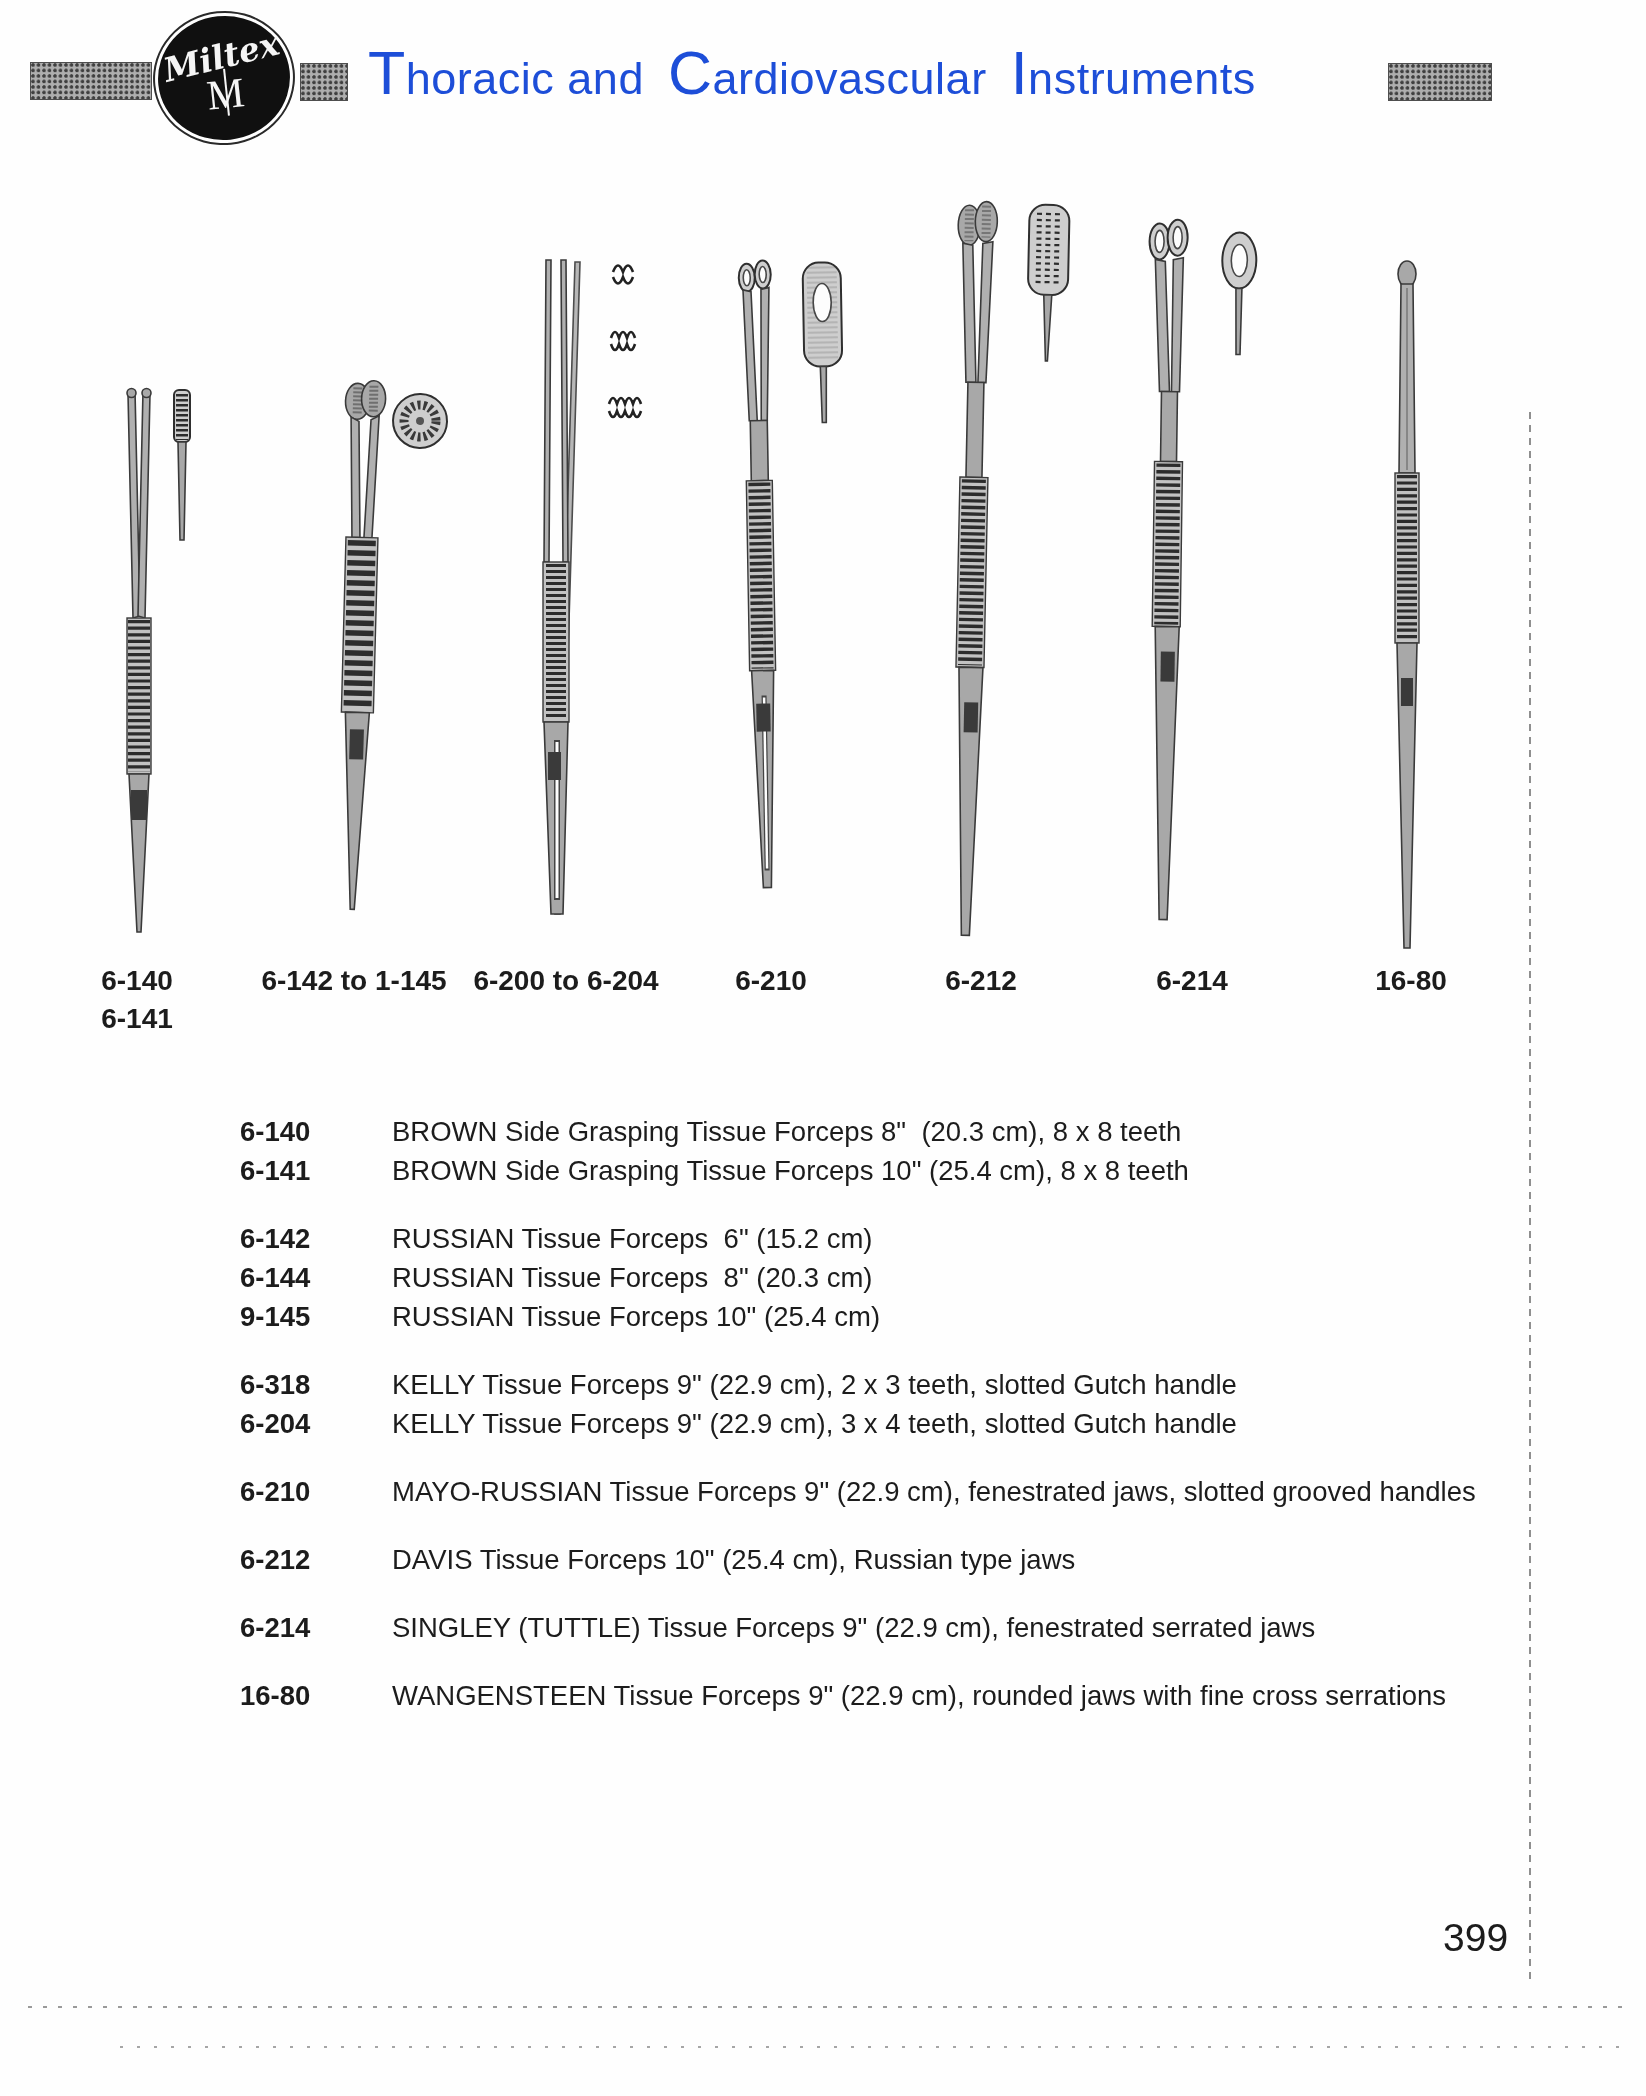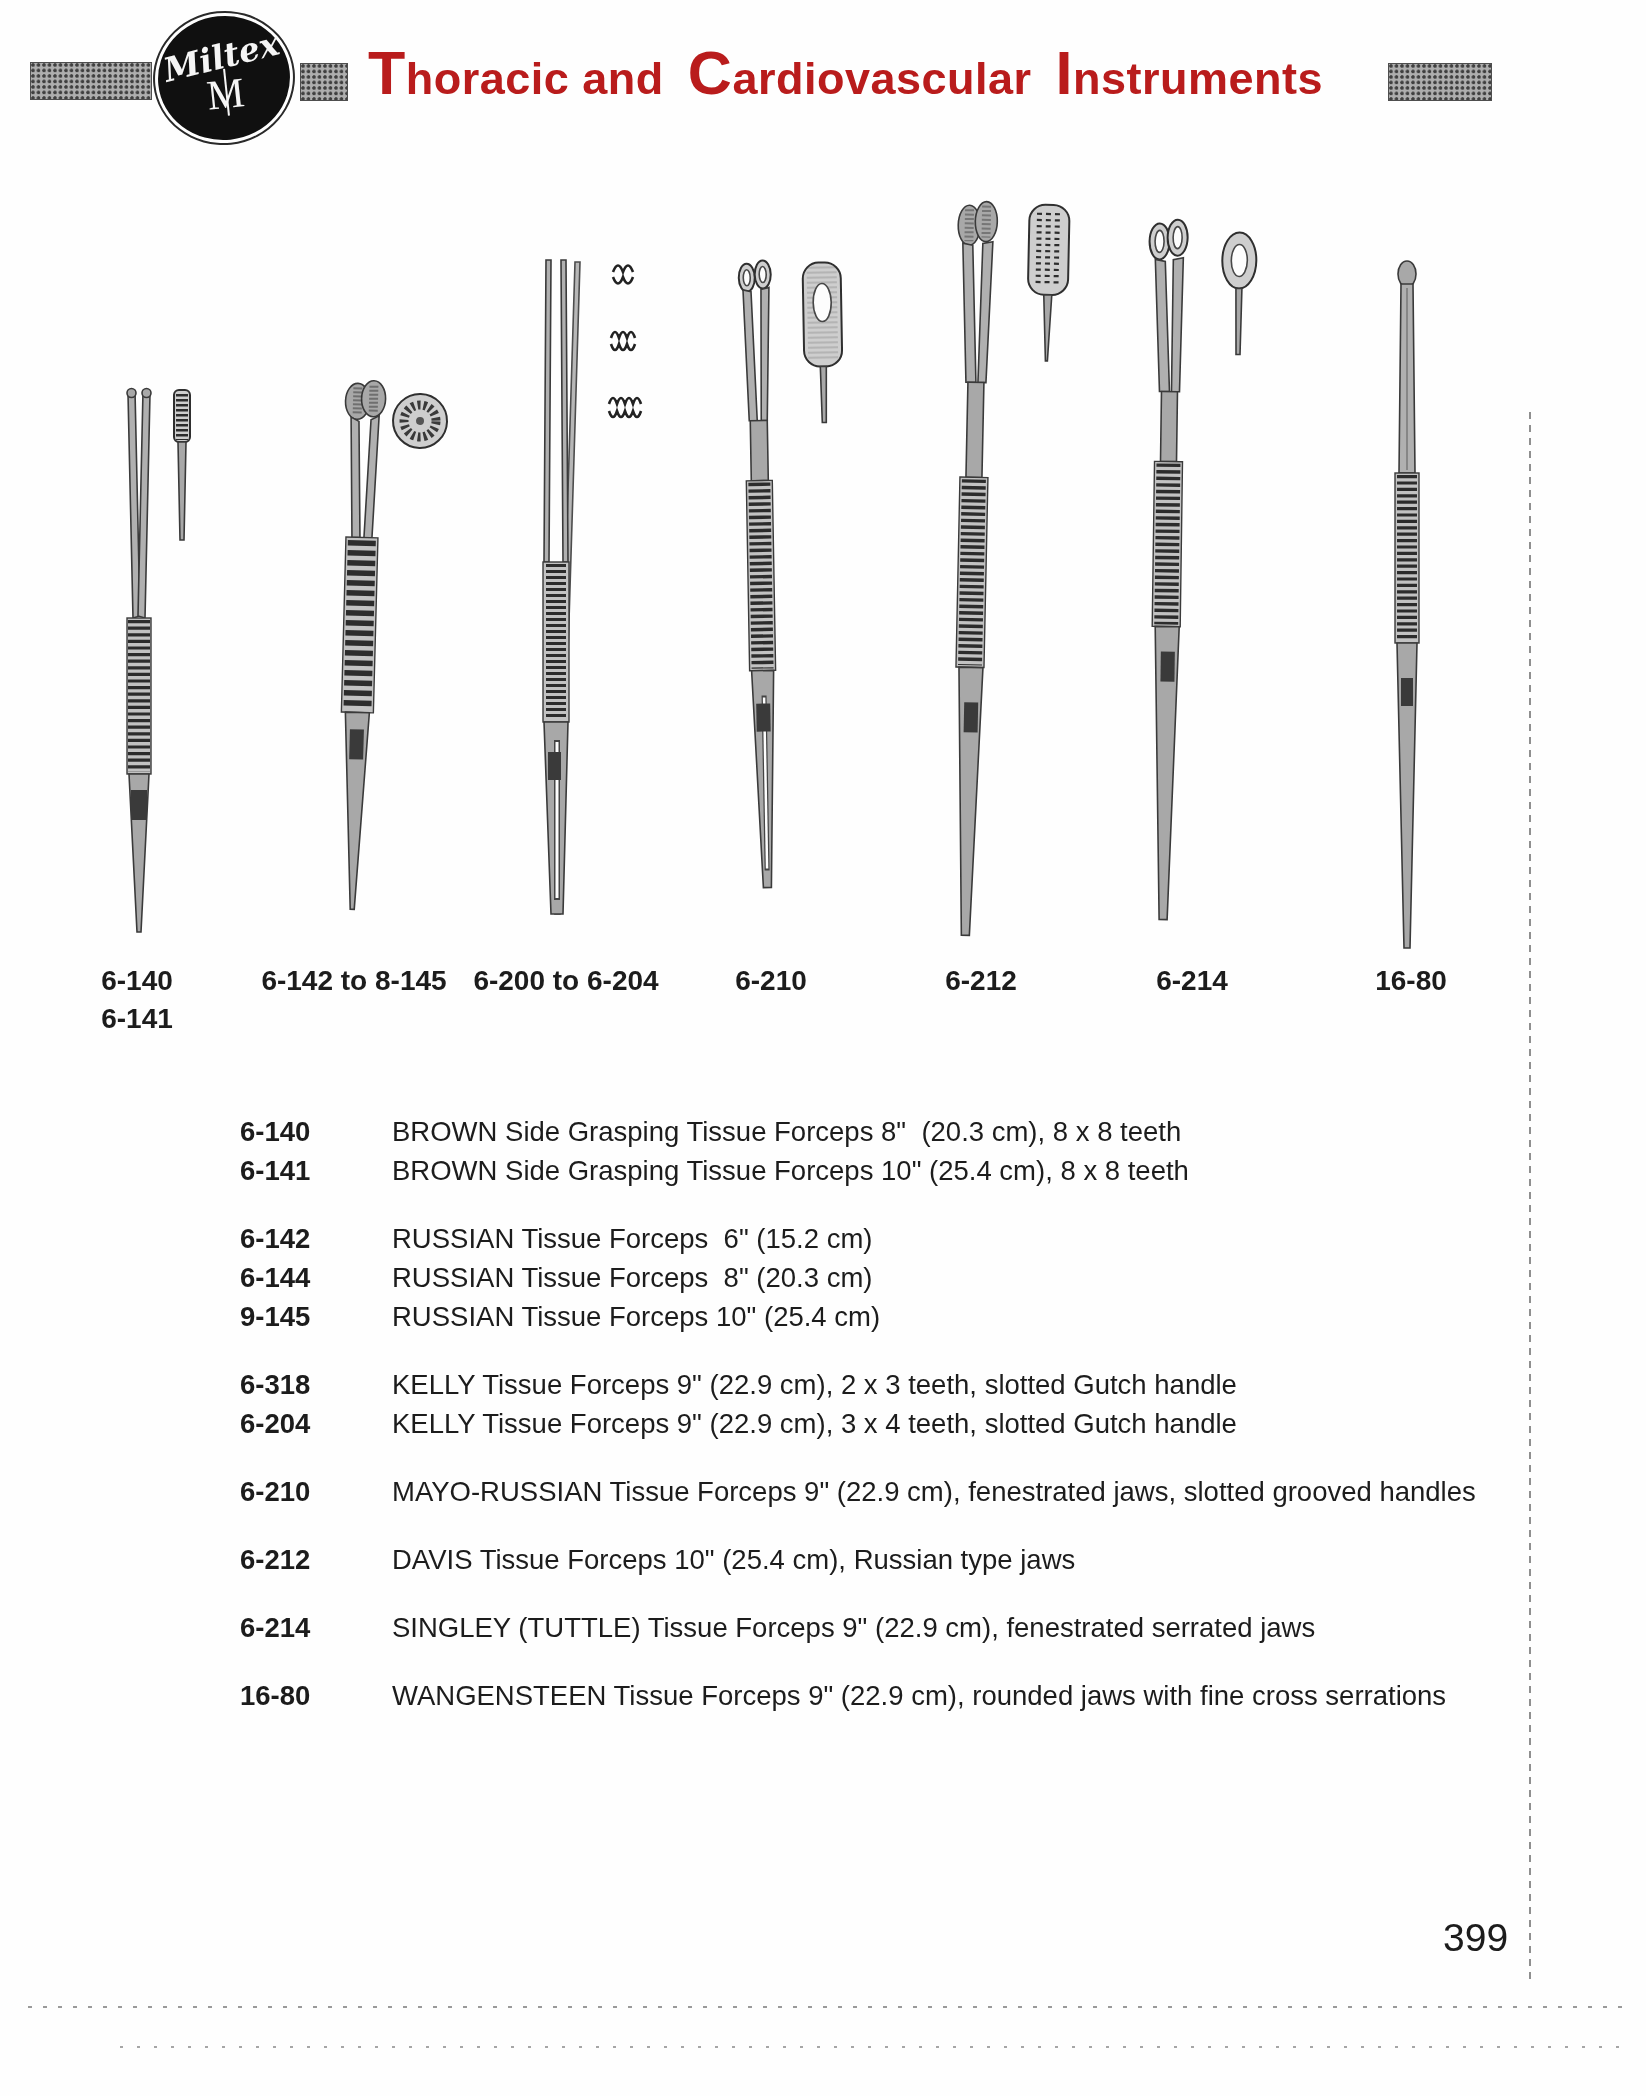--- a/index.html
+++ b/index.html
@@ -20,22 +20,22 @@
           background:#101010; border-radius:50%; transform:rotate(-6deg);
           display:flex; flex-direction:column; align-items:center; justify-content:center;
           color:#f5f5f5; box-shadow:0 0 0 3px #fefefe, 0 0 0 5px #2a2a2a; }
   .logo-script { font-family:"DejaVu Serif", serif; font-style:italic; font-weight:bold;
                  font-size:33px; line-height:1; transform:rotate(-8deg) translateY(-2px); }
   .logo-monogram { font-family:"Liberation Serif", serif; font-size:42px; line-height:0.95;
                    position:relative; }
   .logo-monogram::after { content:""; position:absolute; left:50%; top:-6px; bottom:-2px;
                           width:2px; background:#f5f5f5; }
 
-  .title { position:absolute; left:368px; top:38px; font-size:45px; font-weight:bold;
-           letter-spacing:0.5px; white-space:nowrap; color:#b91c1c; }
+  .title { position:absolute; left:368px; top:38px; font-size:45px; font-weight:normal;
+           letter-spacing:0.5px; white-space:nowrap; color:#1d4ed8; }
   .title .tp { display:inline-block; margin-right:11px; vertical-align:baseline; }
   .title .tp::first-letter { font-size:61px; }
 
   
   .fig-svg { position:absolute; }
   .arm         { fill:#b0b0b0; stroke:#3a3a3a; stroke-width:1.6; }
   .metal       { fill:#a8a8a8; stroke:#3a3a3a; stroke-width:1.6; }
   .metal-light { fill:#cecece; stroke:#2f2f2f; stroke-width:2; }
   .band-outline{ fill:#c2c2c2; stroke:#3a3a3a; stroke-width:1.4; }
   .serr        { stroke:#2c2c2c; }
@@ -215,21 +215,21 @@
       <line class="serr" x1="42" y1="217" x2="42" y2="383" stroke-width="20" stroke-dasharray="3.2 3.2"></line>
       <path class="metal" d="M32 385 L52 385 L45 690 L39 690 Z"></path>
       <rect class="label-band" x="36" y="420" width="12" height="28"></rect>
     </svg>
 
     <div class="fig-label" style="left:137px;">
       <span>6-140</span>
       <span>6-141</span>
     </div>
     <div class="fig-label" style="left:354px;">
-      <span>6-142 to 8-145</span>
+      <span>6-142 to 1-145</span>
     </div>
     <div class="fig-label" style="left:566px;">
       <span>6-200 to 6-204</span>
     </div>
     <div class="fig-label" style="left:771px;">
       <span>6-210</span>
     </div>
     <div class="fig-label" style="left:981px;">
       <span>6-212</span>
     </div>

